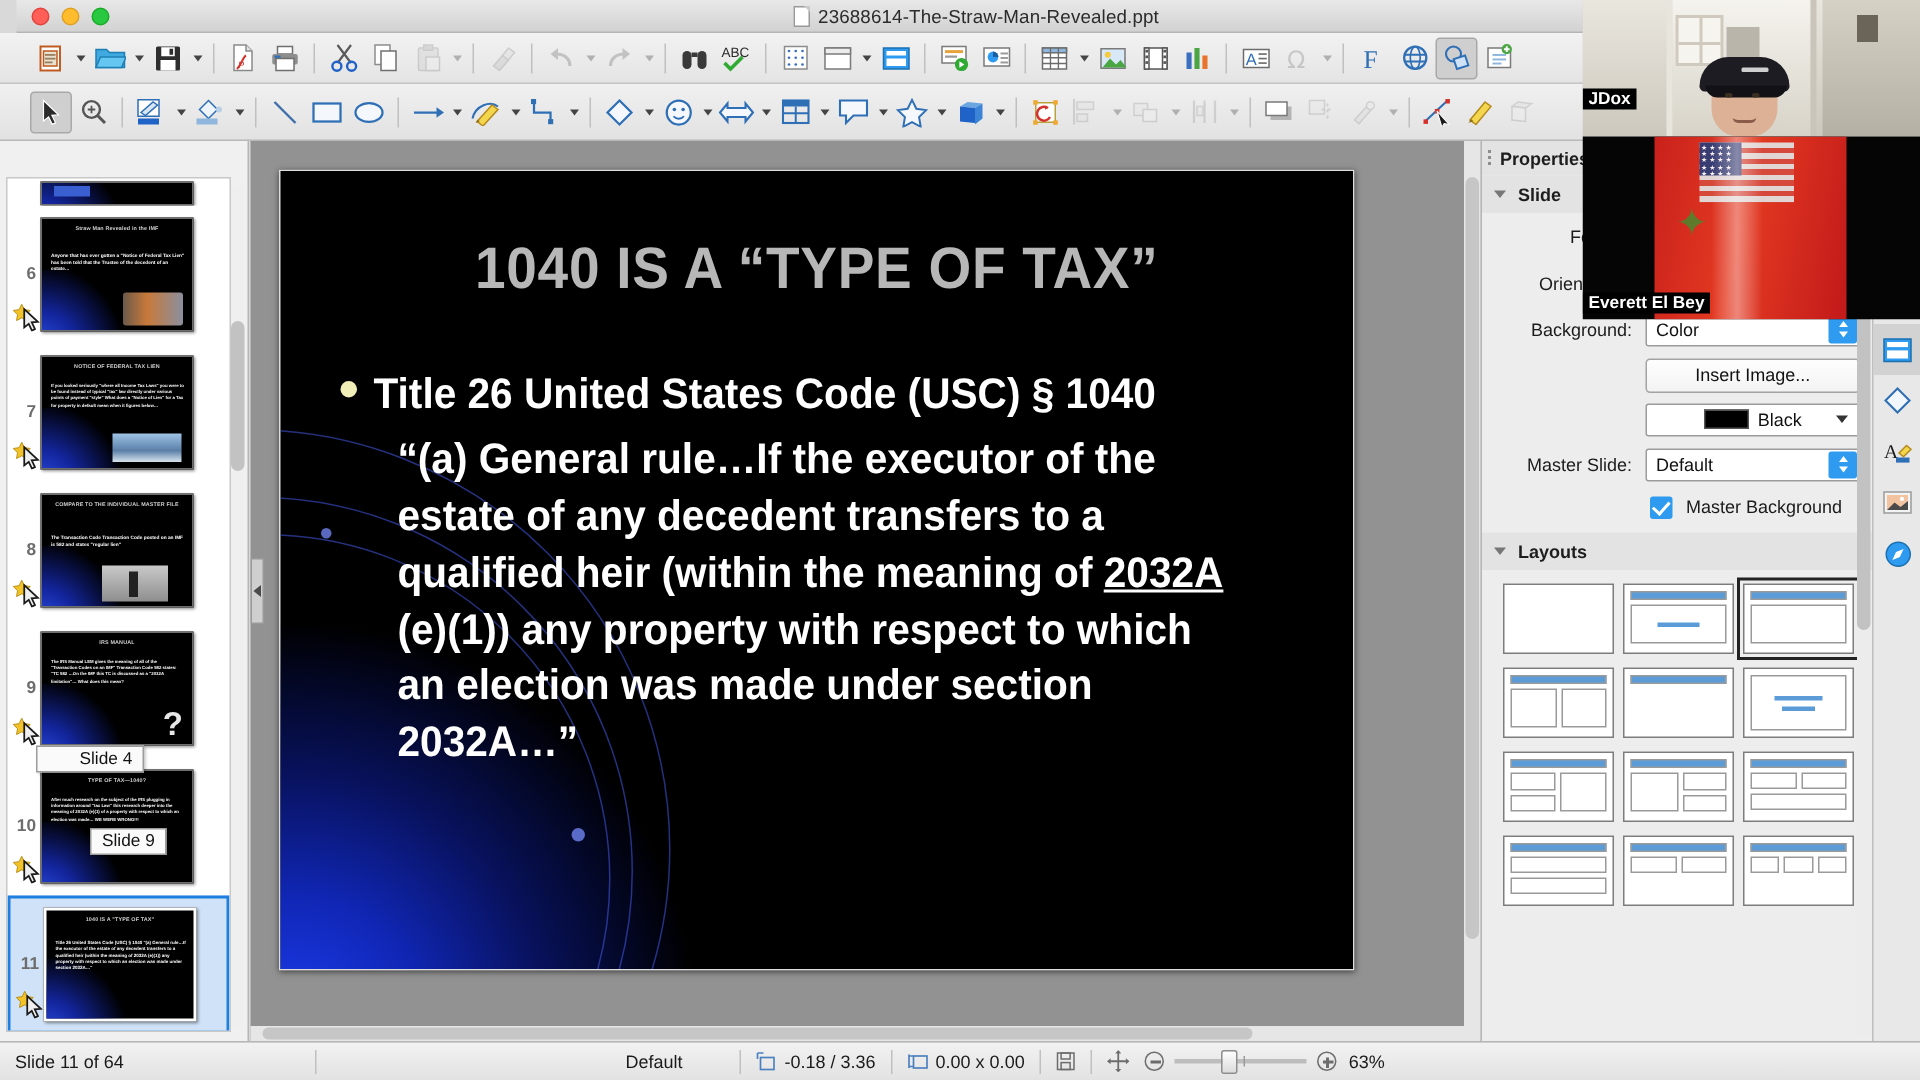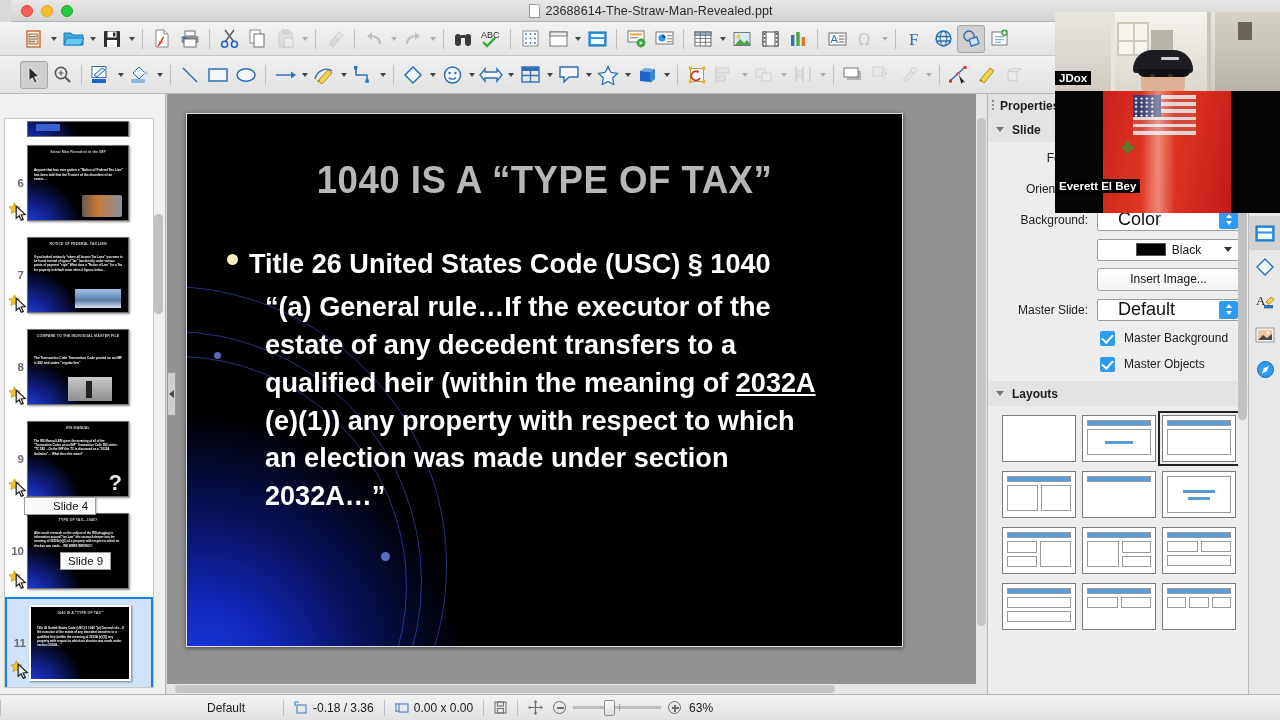--- a/index.html
+++ b/index.html
@@ -111,21 +111,21 @@
     background:repeating-linear-gradient(#8d8d8d 0 2px,transparent 2px 4px);}
   .sec-head{height:25px;display:flex;align-items:center;gap:8px;padding-left:8px;
     background:#e3e3e3;font-size:12px;font-weight:bold;color:#1d1d1d;}
   .tri{border-left:4.5px solid transparent;border-right:4.5px solid transparent;
     border-top:5.5px solid #777;}
   .prow{display:flex;align-items:center;height:31px;padding:0 8px 0 0;}
   .plabel{width:109px;text-align:right;font-size:12px;color:#1b1b1b;padding-right:9px;flex:none;}
   .pctl{flex:1;}
   .spinbox{height:22px;background:#fff;border:1px solid #9c9c9c;border-radius:2px;
     display:flex;align-items:center;position:relative;}
-  .spinbox span{font-size:18px;color:#111;padding-left:20px;}
+  .spinbox span{font-size:12px;color:#111;padding-left:6px;}
   .spin-btn{position:absolute;right:1px;top:1px;bottom:1px;width:19px;background:#2e9bf0;
     border-radius:2px;display:flex;flex-direction:column;align-items:center;justify-content:center;gap:3px;}
   .spin-btn i{border-left:3.5px solid transparent;border-right:3.5px solid transparent;}
   .spin-btn i.up{border-bottom:4px solid #fff;}
   .spin-btn i.dn{border-top:4px solid #fff;}
   .colorbox{height:22px;background:#fff;border:1px solid #9c9c9c;border-radius:2px;
     display:flex;align-items:center;justify-content:center;gap:6px;position:relative;}
   .swatch{width:30px;height:13px;border:1px solid #555;}
   .colorbox span{font-size:12px;color:#111;}
   .colorbox .dd{position:absolute;right:7px;border-left:4.5px solid transparent;
@@ -151,21 +151,21 @@
     background:#c2c2c2;border-radius:5px;}
 
   
   #rail{position:absolute;right:0;top:94px;width:32px;height:600px;
     background:#e8e8e8;border-left:1px solid #bdbdbd;padding-top:122px;}
   .rail-btn{width:32px;height:34px;display:flex;align-items:center;justify-content:center;}
   .rail-btn.active{background:#d2d2d2;}
 
   
   #vid{position:absolute;right:0;top:0;width:225px;height:213px;z-index:80;overflow:hidden;}
-  #vid-top{position:absolute;left:0;top:12px;width:225px;height:91px;background:#d3cfc6;overflow:hidden;}
+  #vid-top{position:absolute;left:0;top:0;width:225px;height:91px;background:#d3cfc6;overflow:hidden;}
   #vid-bot{position:absolute;left:0;top:91px;width:225px;height:122px;background:#050505;overflow:hidden;}
   .vid-name{position:absolute;background:#000;color:#fff;font-size:11.5px;
     padding:1px 4px;z-index:5;font-weight:bold;}
   
   .room-wall{position:absolute;inset:0;background:linear-gradient(#e9e6de,#cdc8bd);}
   .room-door{position:absolute;left:56px;top:0;width:100px;height:91px;
     background:linear-gradient(#f5f3ee,#d7d3c8);border-left:4px solid #e8e5dd;border-right:4px solid #c9c5ba;}
   .room-win{position:absolute;left:62px;top:10px;width:32px;height:34px;
     background:#f6f4ee;border:2px solid #cfcabd;}
   .room-win:before,.room-win:after{content:"";position:absolute;background:#cfcabd;}
@@ -954,58 +954,54 @@
         <div class="spinbox">
       <span>Color</span>
       <div class="spin-btn">
             <i class="up"></i>
             <i class="dn"></i>
           </div>
         </div>
       </div>
   </div>
 
+  <div class="prow" style="height:30px">
+    <div class="plabel"></div>
+    <div class="pctl">
+        <div class="pbtn">Insert Image...</div>
+      </div>
+  </div>
+
   <div class="prow" style="height:29px">
     <div class="plabel"></div>
     <div class="pctl">
         <div class="colorbox">
       <span class="swatch" id="bg-swatch" style="background: rgb(0, 0, 0);"></span>
       <span>Black</span>
       <span class="dd"></span>
         </div>
-      </div>
-  </div>
-
-  <div class="prow" style="height:30px">
-    <div class="plabel"></div>
-    <div class="pctl">
-        <div class="pbtn">Insert Image...</div>
       </div>
   </div>
 
   <div class="prow">
     <div class="plabel">Master Slide:</div>
     <div class="pctl">
         <div class="spinbox">
       <span>Default</span>
       <div class="spin-btn">
             <i class="up"></i>
             <i class="dn"></i>
           </div>
         </div>
       </div>
   </div>
 
   <div class="chkrow" style="padding-left:112px">
     <span class="chk"></span>
     <span class="chklbl">Master Background</span>
-  </div>
-  <div class="chkrow" style="padding-left:112px">
-    <span class="chk"></span>
-    <span class="chklbl">Master Objects</span>
   </div>
 
 
   <div class="sec-head" style="margin-top:4px">
     <span class="tri"></span>
     <span>Layouts</span>
   </div>
 
   <div id="layouts-grid">
     <div class="lay"></div>
@@ -1144,25 +1140,26 @@
     <div class="vid-name" style="left:0;bottom:18px">JDox</div>
   </div>
   <div id="vid-bot">
     <div class="flag-mo">
         <div class="mo-star">✦</div>
       </div>
     <div class="flag-us">
         <div class="us-canton">★★★★★★★★★★★★★★★★★★★★★★★★</div>
       </div>
     <div class="flag-sheen"></div>
-    <div class="vid-name" style="left:0;bottom:20px">Everett El Bey</div>
+    <div class="vid-name" style="left:0;bottom:4px">Everett El Bey</div>
   </div>
 </div>
 
 <div id="status">
+  <div class="cell" style="width:210px">Slide 11 of 64</div>
   <div class="vdiv"></div>
   <div class="cell" style="width:200px;justify-content:flex-start;padding-left:206px">Default</div>
   <div class="vdiv" style="margin-left:66px"></div>
   <div class="cell">
     <svg width="14" height="13" viewBox="0 0 14 13">
         <rect x="3" y="4" width="9" height="8" fill="none" stroke="#4a7fbf" stroke-width="1.1"></rect>
         <path d="M1 1h4M1 1v4" stroke="#4a7fbf" stroke-width="1.1"></path>
       </svg>
     <span>-0.18 / 3.36</span>
   </div>

